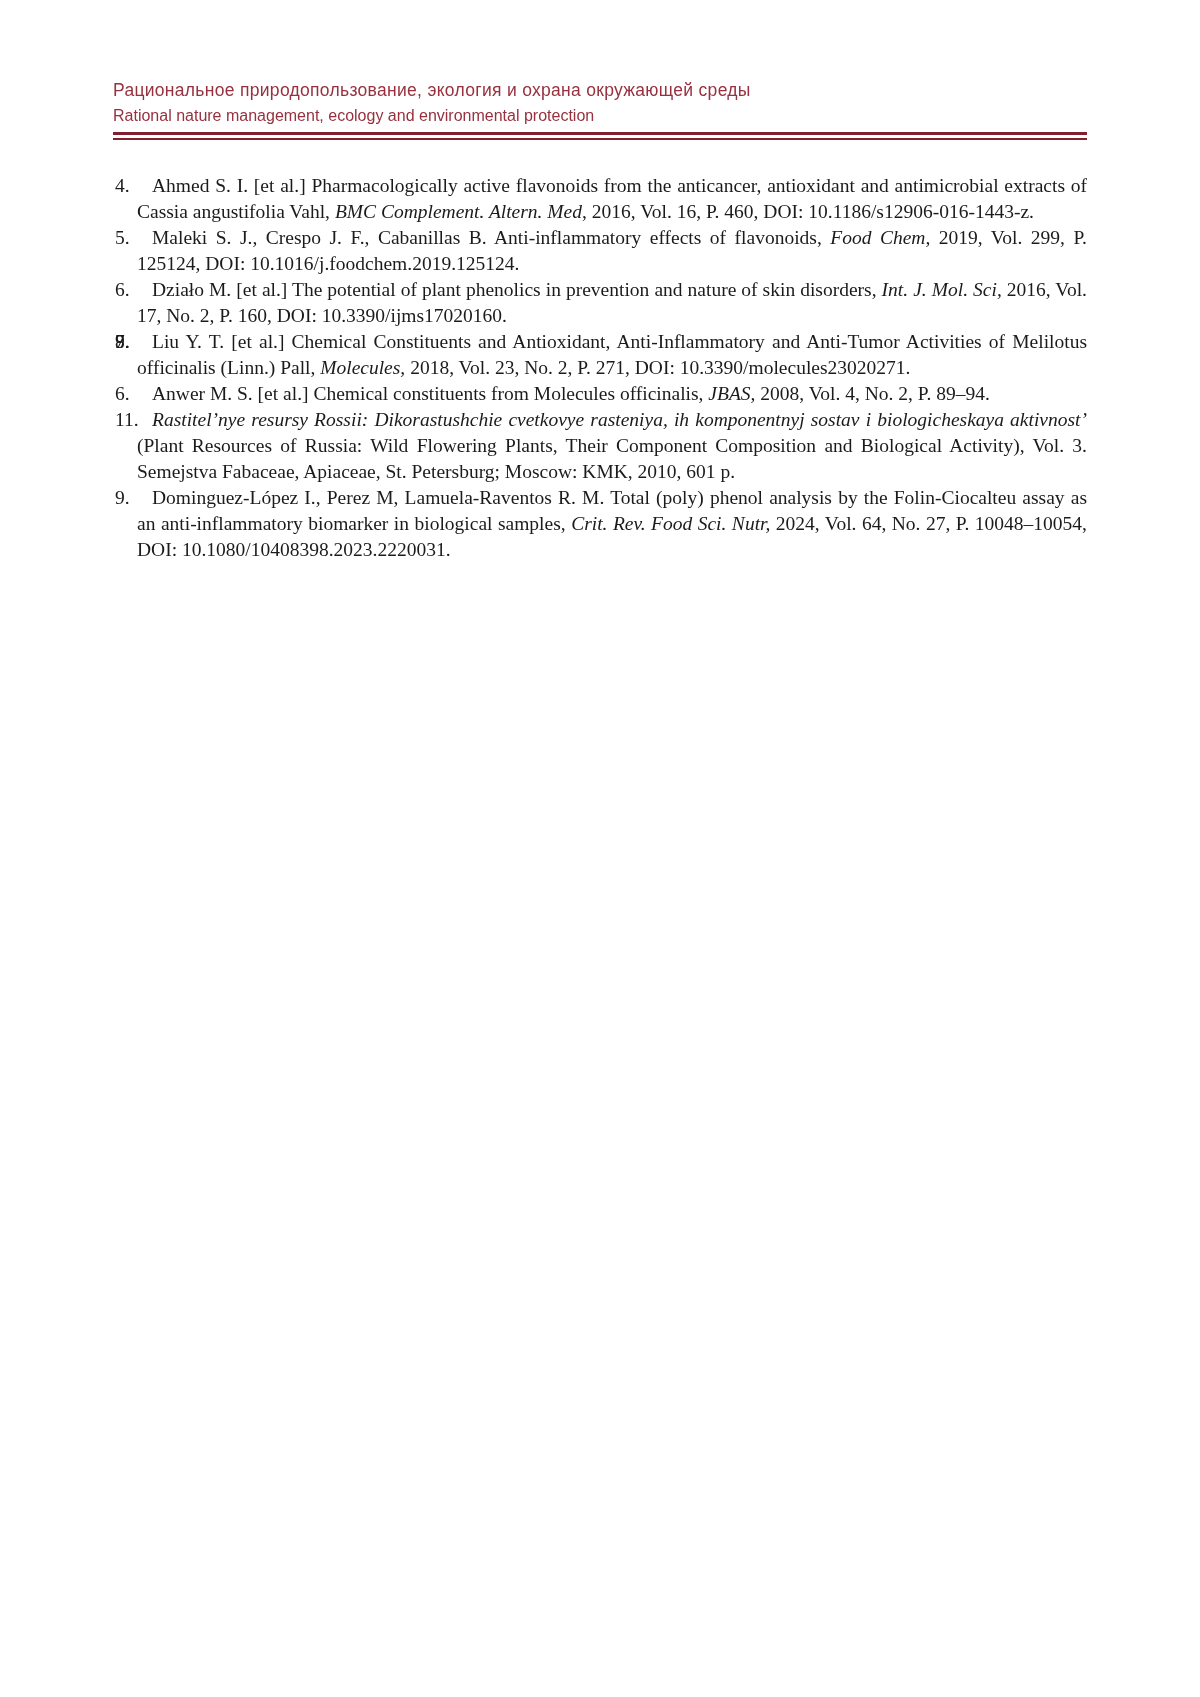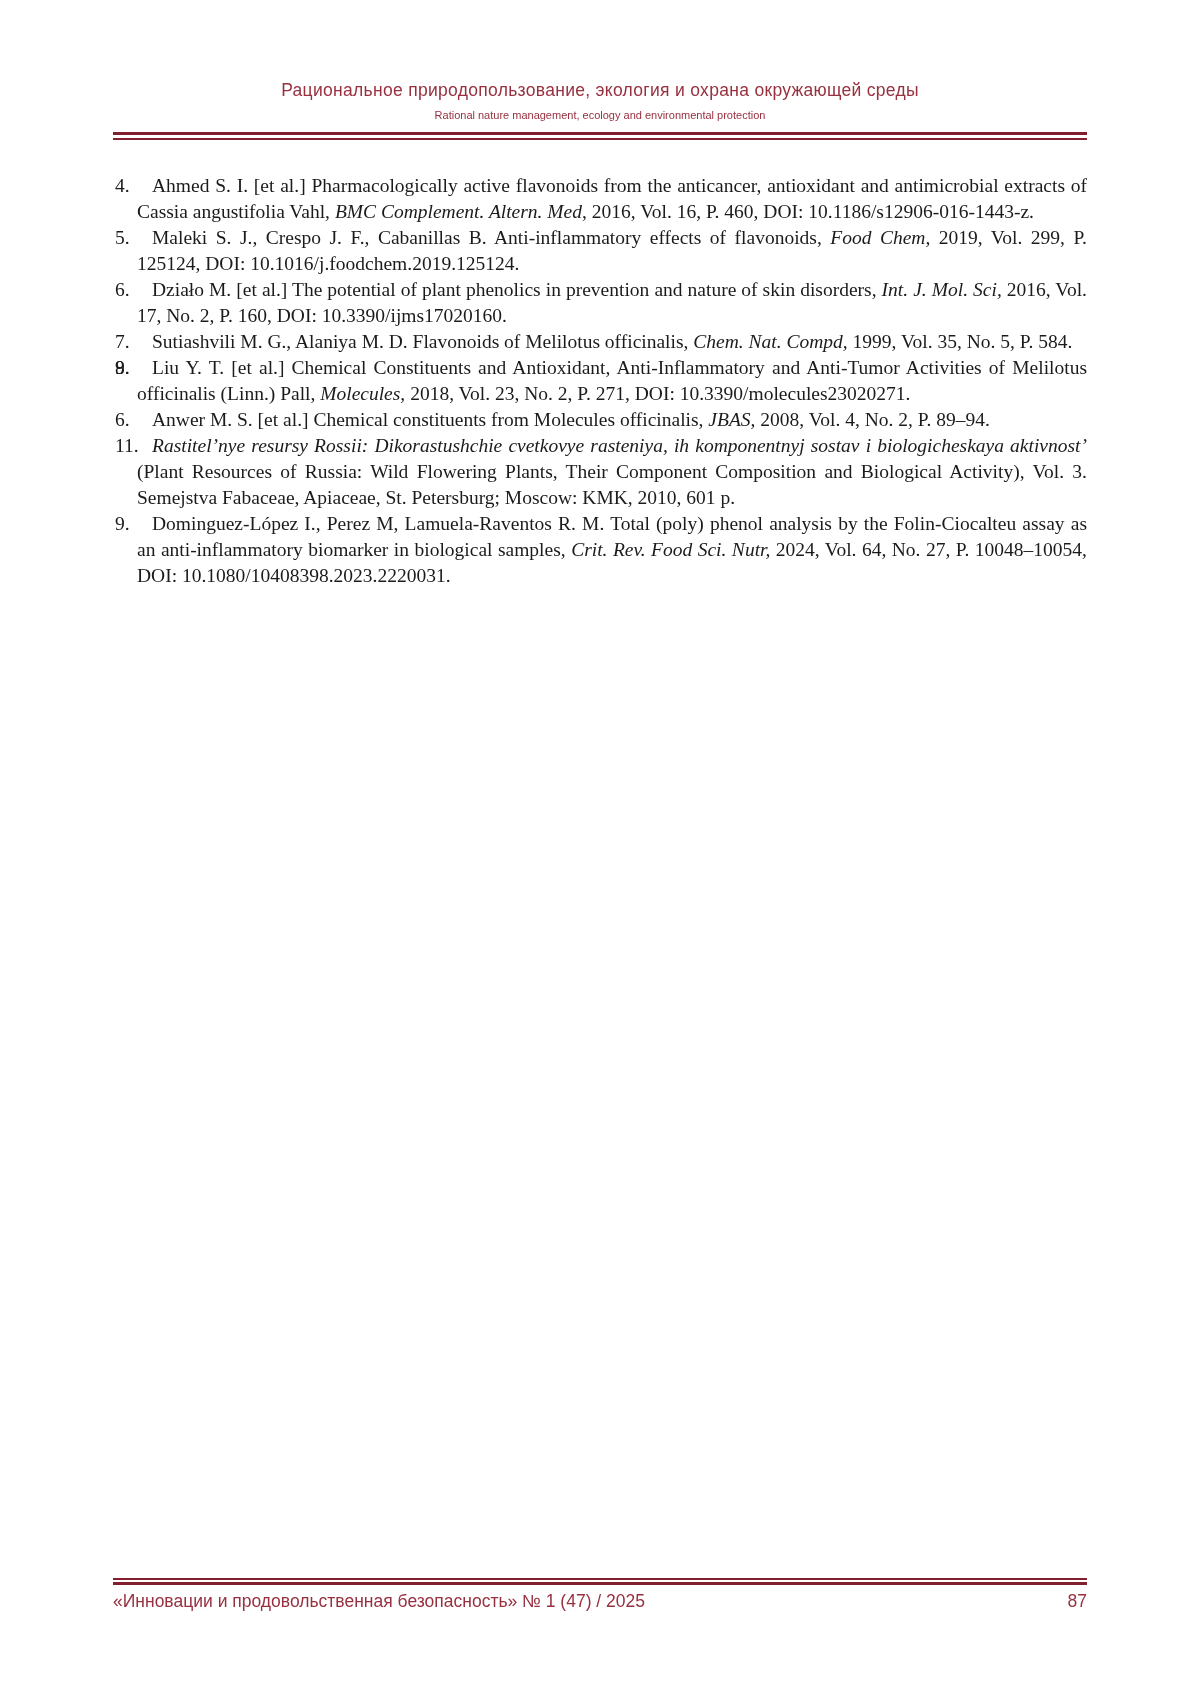--- a/index.html
+++ b/index.html
@@ -10,26 +10,25 @@
     background: #ffffff;
     font-family: "Liberation Serif", "DejaVu Serif", serif;
     color: #1b1b1b;
     overflow: hidden;
     box-sizing: border-box;
   }
 
   
   .page-header {
     padding: 78px 113px 0 113px;
-    text-align: center;
     font-family: "Liberation Sans", "DejaVu Sans", sans-serif;
     color: var(--accent, #97303f);
   }
   .title-ru { font-size: 17.5px; line-height: 25px; letter-spacing: 0.3px; }
-  .title-en { font-size: 11px; line-height: 25px; }
+  .title-en { font-size: 16px; line-height: 25px; }
 
   
   .rule {
     height: 2.5px;
     border-top: 3px solid var(--rule, #821f2e);
     border-bottom: 2px solid var(--rule, #821f2e);
   }
   .rule-header { margin-top: 4px; }
   .rule-footer {
     height: 2px;
@@ -82,29 +81,22 @@
   <header class="page-header">
     <div class="title-ru">Рациональное природопользование, экология и охрана окружающей среды</div>
     <div class="title-en">Rational nature management, ecology and environmental protection</div>
     <div class="rule rule-header"></div>
   </header>
 
   <main class="refs" id="ref-list">
       <div class="ref-item"><span class="ref-num">4.</span><span class="ref-text"><span>Ahmed S. I. [et al.] Pharmacologically active flavonoids from the anticancer, antioxidant and antimicrobial extracts of Cassia angustifolia Vahl, </span><em>BMC Complement. Altern. Med</em><span>, 2016, Vol. 16, P. 460, DOI: 10.1186/s12906-016-1443-z.</span></span></div>
       <div class="ref-item"><span class="ref-num">5.</span><span class="ref-text"><span>Maleki S. J., Crespo J. F., Cabanillas B. Anti-inflammatory effects of flavonoids, </span><em>Food Chem,</em><span> 2019, Vol. 299, P. 125124, DOI: 10.1016/j.foodchem.2019.125124.</span></span></div>
       <div class="ref-item"><span class="ref-num">6.</span><span class="ref-text"><span>Działo M. [et al.] The potential of plant phenolics in prevention and nature of skin disorders, </span><em>Int. J. Mol. Sci,</em><span> 2016, Vol. 17, No. 2, P. 160, DOI: 10.3390/ijms17020160.</span></span></div>
-      <div class="ref-item"><span class="ref-num">7.</span><span class="ref-text"><span>Sutiashvili M. G., Alaniya M. D. Flavonoids of Melilotus officinalis, </span><em>Chem. Nat. Compd,</em><span> 1999, Vol. 35, No. 5, P. 584.</span></span></div>
+      <div class="ref-item"><span class="ref-num">7.</span></div>
       <div class="ref-item"><span class="ref-num">8.</span></div>
       <div class="ref-item"><span class="ref-num">9.</span><span class="ref-text"><span>Liu Y. T. [et al.] Chemical Constituents and Antioxidant, Anti-Inflammatory and Anti-Tumor Activities of Melilotus officinalis (Linn.) Pall, </span><em>Molecules,</em><span> 2018, Vol. 23, No. 2, P. 271, DOI: 10.3390/molecules23020271.</span></span></div>
       <div class="ref-item"><span class="ref-num">6.</span><span class="ref-text"><span>Anwer M. S. [et al.] Chemical constituents from Molecules officinalis, </span><em>JBAS,</em><span> 2008, Vol. 4, No. 2, P. 89–94.</span></span></div>
       <div class="ref-item"><span class="ref-num">11.</span><span class="ref-text"><em>Rastitel’nye resursy Rossii: Dikorastushchie cvetkovye rasteniya, ih komponentnyj sostav i biologicheskaya aktivnost’</em><span> (Plant Resources of Russia: Wild Flowering Plants, Their Component Composition and Biological Activity), Vol. 3. Semejstva Fabaceae, Apiaceae, St. Petersburg; Moscow: KMK, 2010, 601 p.</span></span></div>
       <div class="ref-item"><span class="ref-num">9.</span><span class="ref-text"><span>Dominguez-López I., Perez M, Lamuela-Raventos R. M. Total (poly) phenol analysis by the Folin-Ciocalteu assay as an anti-inflammatory biomarker in biological samples, </span><em>Crit. Rev. Food Sci. Nutr,</em><span> 2024, Vol. 64, No. 27, P. 10048–10054, DOI: 10.1080/10408398.2023.2220031.</span></span></div>
     </main>
 
-  <footer class="page-footer">
-    <div class="rule rule-footer"></div>
-    <div class="footer-row">
-      <span class="footer-journal">«Инновации и продовольственная безопасность»  № 1 (47) / 2025</span>
-      <span class="footer-page">87</span>
-    </div>
-  </footer>
 
 </div>
 
 </body></html>

